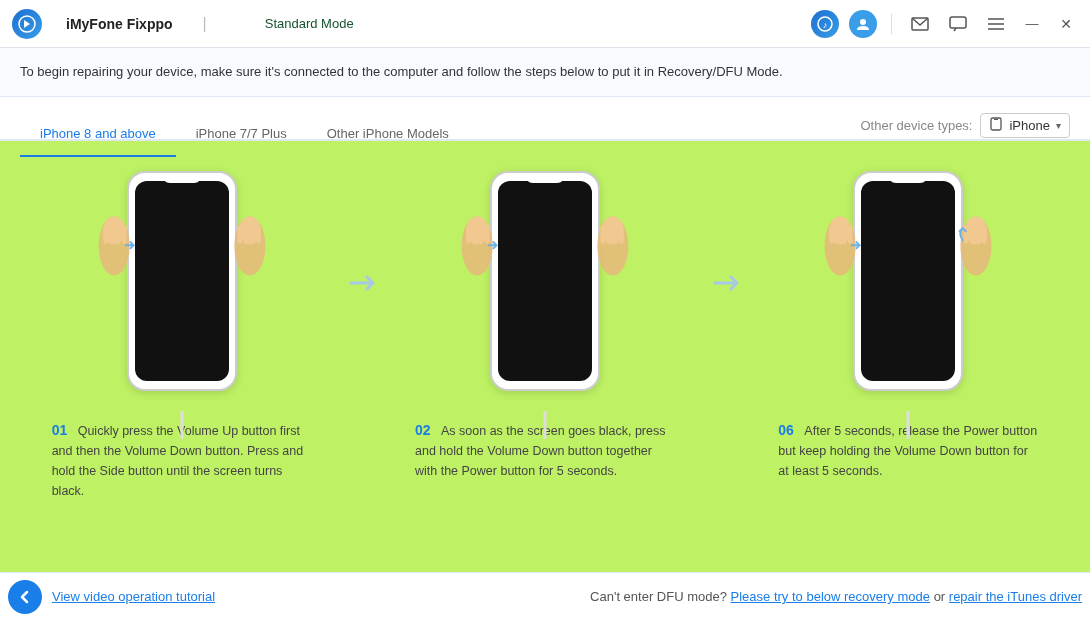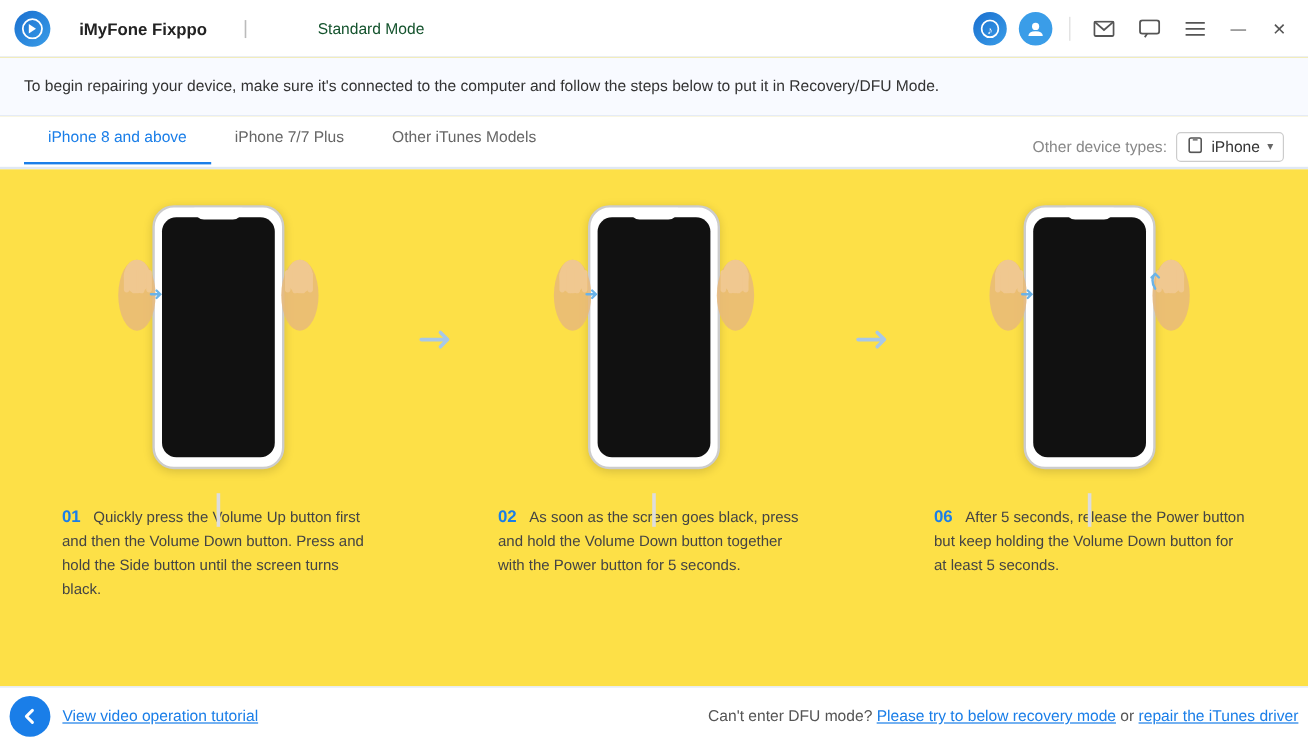--- a/index.html
+++ b/index.html
@@ -95,42 +95,42 @@
       justify-content: center;
       cursor: pointer;
       color: #555;
       font-size: 13px;
     }
     .win-btn.close { color: #555; font-size: 14px; }
 
     
     .main-content {
       flex: 1;
-      background: #fde047;
+      background: #bef264;
       display: flex;
       flex-direction: column;
       overflow: hidden;
     }
 
     
     .instruction-banner {
       background: #f8faff;
       padding: 14px 20px;
       border-bottom: 1px solid #e0e8f4;
       font-size: 13px;
       color: #333;
       line-height: 1.5;
     }
 
     
     .tabs-bar {
       background: #fff;
       display: flex;
-      align-items: flex-end;
-      padding: 4px 20px;
+      align-items: flex-start;
+      padding: 16px 20px;
       border-bottom: 2px solid #e0e8f4;
       height: 44px;
       flex-shrink: 0;
     }
     .tab {
       padding: 0 20px;
       height: 44px;
       display: flex;
       align-items: center;
       font-size: 13px;
@@ -402,21 +402,21 @@
   </div>
 
   <div class="tabs-bar">
     <div class="tab active">
       <span>iPhone 8 and above</span>
     </div>
     <div class="tab">
       <span>iPhone 7/7 Plus</span>
     </div>
     <div class="tab">
-      <span>Other iTunes Models</span>
+      <span>Other iPhone Models</span>
     </div>
     <div class="tabs-spacer"></div>
     <div class="device-type-selector">
       <span>Other device types:</span>
       <div class="device-select-box">
         <span class="device-icon">
           <svg width="14" height="14" viewBox="0 0 14 14">
             <rect x="2" y="1" width="10" height="12" rx="1.5" fill="none" stroke="#555" stroke-width="1.3"></rect>
             <line x1="5" y1="2.5" x2="9" y2="2.5" stroke="#555" stroke-width="1"></line>
           </svg>

